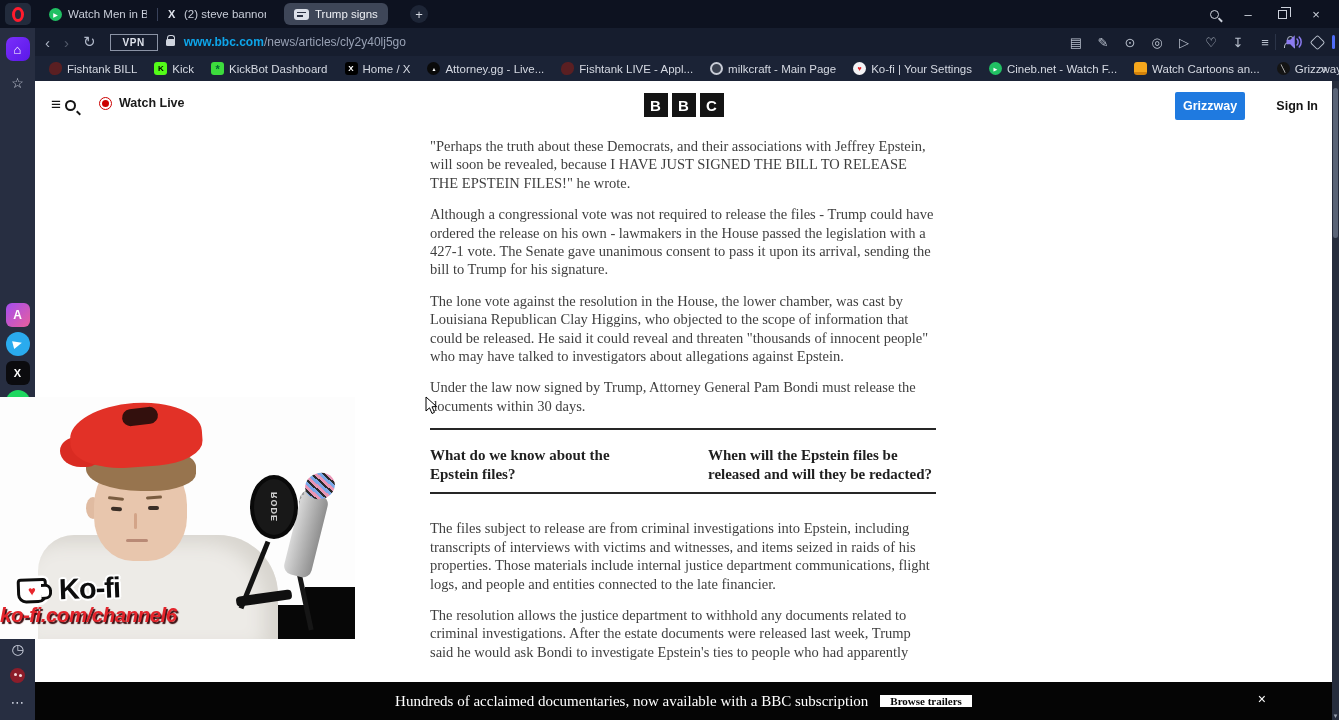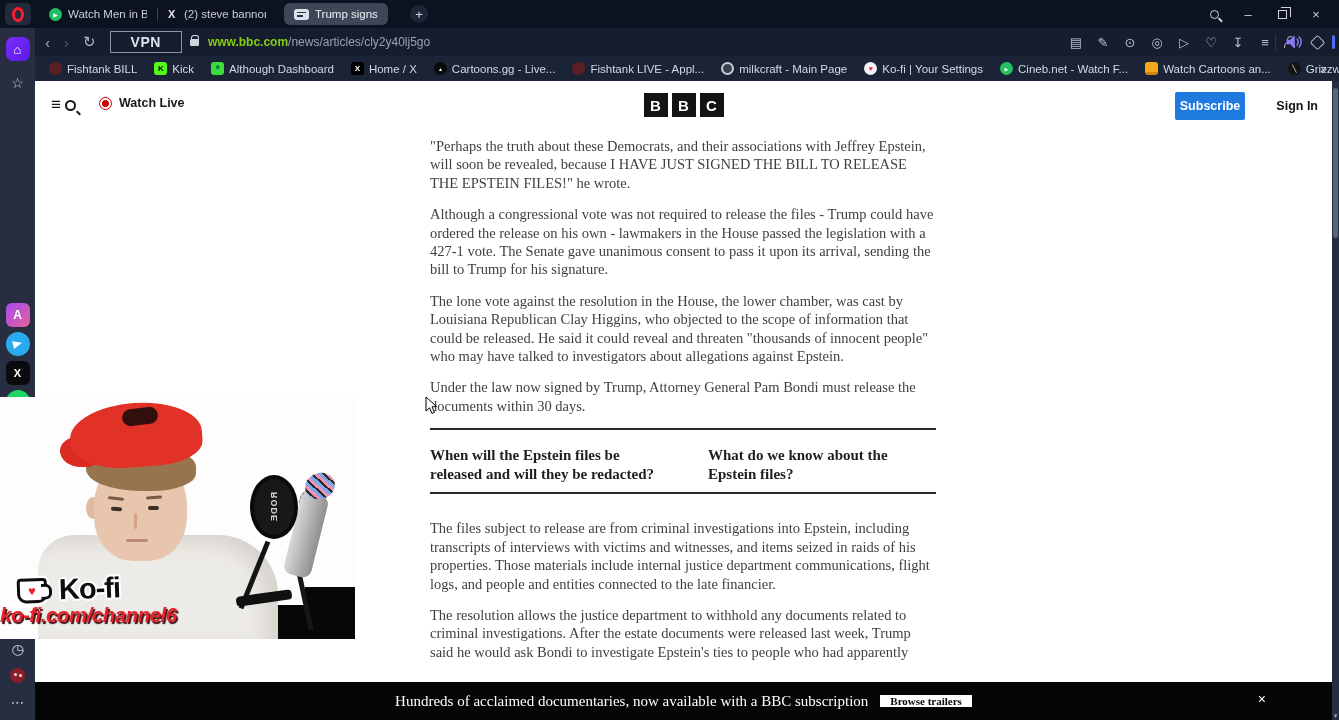--- a/index.html
+++ b/index.html
@@ -29,25 +29,25 @@
   .mag { width:9px; height:9px; border:1.5px solid #cdd2dc; border-radius:50%; position:relative; }
   .mag::after { content:""; position:absolute; left:7px; top:8px; width:5px; height:1.5px; background:#cdd2dc; transform:rotate(45deg); }
   .restore { width:9px; height:9px; border:1.2px solid #cdd2dc; position:relative; }
   .restore::after { content:""; position:absolute; left:2px; top:-4px; width:9px; height:9px; border:1.2px solid #cdd2dc; border-left:none; border-bottom:none; }
 
   
   .addrbar { position:absolute; left:35px; top:28px; width:1304px; height:28px; background:#161d2e;
              display:flex; align-items:center; color:#aeb6c6; font-size:12px; }
   .nav-g { display:flex; align-items:center; gap:14px; padding:0 10px 0 10px; font-size:15px; }
   .dim { opacity:.4; }
-  .vpn-badge { border:1.3px solid #8b93a5; border-radius:0; color:#dfe3ec; font-size:14px; font-weight:bold;
-               padding:2px 20px; margin:0 8px 0 4px; letter-spacing:.5px; }
+  .vpn-badge { border:1.3px solid #8b93a5; border-radius:0; color:#dfe3ec; font-size:10px; font-weight:bold;
+               padding:2px 12px; margin:0 8px 0 4px; letter-spacing:.5px; }
   .lock { width:9px; height:7px; background:#cfd4de; border-radius:1.5px; position:relative; margin-right:9px; }
   .lock::before { content:""; position:absolute; left:1.5px; top:-4px; width:6px; height:5px; border:1.5px solid #cfd4de; border-bottom:none; border-radius:3px 3px 0 0; }
-  .url .domain { color:#84cc16; font-weight:bold;text-align:center; }
+  .url .domain { color:#0ea5e9; font-weight:bold;text-align:center; }
   .url .path { color:#98a1b4;margin-top:32px; }
   .addr-icons { position:absolute; right:44px; top:0; height:28px; display:flex; align-items:center; gap:11px; font-size:13px; color:#b9c0cd; }
   .addr-icons .ic { width:16px; text-align:center; }
   .person-ic { width:11px; height:12px; position:relative; }
   .person-ic::before { content:""; position:absolute; left:3px; top:0; width:5px; height:5px; border:1.3px solid #b9c0cd; border-radius:50%; }
   .person-ic::after { content:""; position:absolute; left:0; top:6px; width:9px; height:5px; border:1.3px solid #b9c0cd; border-bottom:none; border-radius:5px 5px 0 0; }
   .addr-right { position:absolute; right:4px; top:0; height:28px; display:flex; align-items:center; gap:9px; }
   .cube { width:11px; height:11px; border:1.3px solid #b9c0cd; border-radius:2px; transform:rotate(45deg); }
   .aria-pill { width:3px; height:14px; border-radius:2px; background:#4f6cf7; }
   .vsep { width:1px; height:16px; background:#2b3448; }
@@ -247,29 +247,29 @@
   <div class="bm">
       <span class="bmi bk-fish"></span>
       <span>Fishtank BILL</span>
     </div>
   <div class="bm">
       <span class="bmi bk-kick">K</span>
       <span>Kick</span>
     </div>
   <div class="bm">
       <span class="bmi bk-kickbot">*</span>
-      <span>Although Dashboard</span>
+      <span>KickBot Dashboard</span>
     </div>
   <div class="bm">
       <span class="bmi bk-x">X</span>
       <span>Home / X</span>
     </div>
   <div class="bm">
       <span class="bmi bk-crus">▲</span>
-      <span>Cartoons.gg - Live...</span>
+      <span>Attorney.gg - Live...</span>
     </div>
   <div class="bm">
       <span class="bmi bk-fish"></span>
       <span>Fishtank LIVE - Appl...</span>
     </div>
   <div class="bm">
       <span class="bmi bk-milk"></span>
       <span>milkcraft - Main Page</span>
     </div>
   <div class="bm">
@@ -332,33 +332,33 @@
     </div>
     <div class="watch-live">
       <span class="rec-dot"></span>
       <span>Watch Live</span>
     </div>
     <div class="bbc-logo">
       <span class="bbc-sq">B</span>
       <span class="bbc-sq">B</span>
       <span class="bbc-sq">C</span>
     </div>
-    <div class="subscribe-btn">Subscribe</div>
+    <div class="subscribe-btn">Grizzway</div>
     <div class="signin">Sign In</div>
   </div>
 
   <div class="article">
     <p>"Perhaps the truth about these Democrats, and their associations with Jeffrey Epstein, will soon be revealed, because I HAVE JUST SIGNED THE BILL TO RELEASE THE EPSTEIN FILES!" he wrote.</p>
     <p>Although a congressional vote was not required to release the files - Trump could have ordered the release on his own - lawmakers in the House passed the legislation with a 427-1 vote. The Senate gave unanimous consent to pass it upon its arrival, sending the bill to Trump for his signature.</p>
     <p>The lone vote against the resolution in the House, the lower chamber, was cast by Louisiana Republican Clay Higgins, who objected to the scope of information that could be released. He said it could reveal and threaten "thousands of innocent people" who may have talked to investigators about allegations against Epstein.</p>
     <p>Under the law now signed by Trump, Attorney General Pam Bondi must release the documents within 30 days.</p>
     <hr class="rule">
     <div class="subheads">
+      <div>What do we know about the Epstein files?</div>
       <div>When will the Epstein files be released and will they be redacted?</div>
-      <div>What do we know about the Epstein files?</div>
     </div>
     <hr class="rule2">
     <p class="p5">The files subject to release are from criminal investigations into Epstein, including transcripts of interviews with victims and witnesses, and items seized in raids of his properties. Those materials include internal justice department communications, flight logs, and people and entities connected to the late financier.</p>
     <p>The resolution allows the justice department to withhold any documents related to criminal investigations. After the estate documents were released last week, Trump said he would ask Bondi to investigate Epstein's ties to people who had apparently</p>
   </div>
 
   <div class="banner">
     <span>Hundreds of acclaimed documentaries, now available with a BBC subscription</span>
     <span class="banner-btn">Browse trailers</span>
     <span class="banner-close">×</span>

